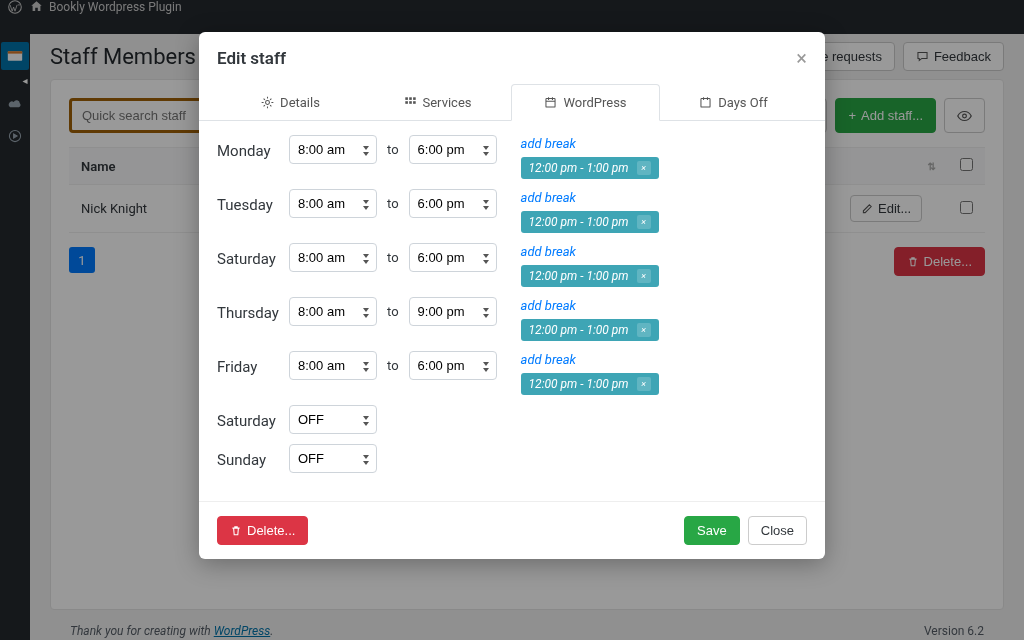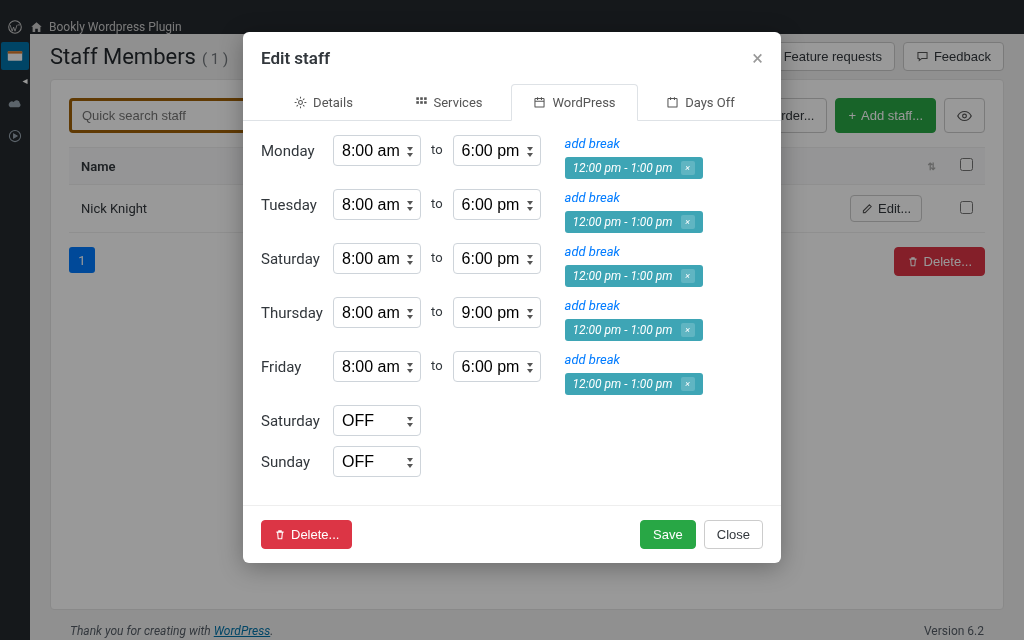--- a/index.html
+++ b/index.html
@@ -1,17 +1,17 @@
 <!DOCTYPE html>
 <html><head>
 <meta charset="utf-8">
 <style>
 * { box-sizing: border-box; margin: 0; padding: 0; }
 body { font-family: -apple-system, BlinkMacSystemFont, "Segoe UI", Roboto, sans-serif; font-size: 13px; color: #32373c; background: #f1f1f1; }
-.admin-bar { background: #23282d; color: #ccc; height: 34px; display: flex; align-items: flex-end; padding: 0 8px; font-size: 12px; }
+.admin-bar { background: #23282d; color: #ccc; height: 34px; display: flex; align-items: flex-start; padding: 0 8px; font-size: 12px; }
 .admin-bar .wp-icon { margin-right: 8px; }
 .admin-bar .home-icon { margin-right: 6px; }
 .layout { display: flex; height: calc(640px - 22px); }
 .admin-sidebar { width: 30px; background: #23282d; display: flex; flex-direction: column; align-items: center; padding-top: 6px; }
 .admin-sidebar .menu-item { width: 28px; height: 28px; margin: 2px 0; display: flex; align-items: center; justify-content: center; color: #aaa; border-radius: 2px; }
 .admin-sidebar .menu-item.active { background: #0073aa; color: #fff; }
 .content { flex: 1; background: #f1f1f1; padding: 10px 20px 0 20px; display: flex; flex-direction: column; position: relative; }
 .page-title { font-size: 22px; font-weight: 400; color: #23282d; display: flex; align-items: baseline; gap: 6px; margin-bottom: 10px; }
 .page-title .count { color: #72777c; font-size: 15px; }
 .top-actions { position: absolute; top: 8px; right: 20px; display: flex; gap: 8px; }
@@ -28,31 +28,31 @@
 .sort-icon { color: #aaa; float: right; font-size: 10px; }
 .checkbox-cell { width: 36px; text-align: center; }
 .actions-cell { width: 110px; text-align: right; }
 .pagination { margin-top: 14px; }
 .page-num { display: inline-flex; align-items: center; justify-content: center; width: 26px; height: 26px; background: #007bff; color: #fff; border-radius: 3px; font-size: 13px; }
 .delete-row { margin-top: auto; display: flex; justify-content: flex-end; }
 .footer { display: flex; justify-content: space-between; align-items: center; padding: 14px 20px; color: #555d66; font-size: 12px; font-style: italic; }
 .footer a { color: #0073aa; text-decoration: underline; }
 .version { font-style: normal; }
 .overlay { position: fixed; inset: 0; background: rgba(0,0,0,0.4); z-index: 100; }
-.modal { position: fixed; top: 32px; left: 50%; transform: translateX(-50%); width: 538px; background: #fff; border-radius: 6px; z-index: 101; box-shadow: 0 5px 25px rgba(0,0,0,0.3); }
+.modal { position: fixed; top: 32px; left: 50%; transform: translateX(-50%); width: 626px; background: #fff; border-radius: 6px; z-index: 101; box-shadow: 0 5px 25px rgba(0,0,0,0.3); }
 .modal-header { display: flex; justify-content: space-between; align-items: center; padding: 14px 18px; }
 .modal-title { font-size: 17px; font-weight: 600; }
 .modal-close { color: #999; font-size: 20px; cursor: pointer; }
 .modal-tabs { display: flex; border-bottom: 1px solid #dee2e6; padding: 0 18px; gap: 0; }
 .modal-tab { flex: 1; padding: 10px 8px; text-align: center; color: #555; cursor: pointer; display: flex; align-items: center; justify-content: center; gap: 6px; font-size: 13px; }
 .modal-tab.active { border: 1px solid #dee2e6; border-bottom-color: #fff; border-radius: 4px 4px 0 0; margin-bottom: -1px; background: #fff; }
 .modal-body { padding: 14px 18px 18px; }
 .day-row { display: flex; align-items: flex-start; margin-bottom: 10px; }
 .day-label { width: 72px; padding-top: 7px; font-size: 15px; }
-.time-select { width: 88px; padding: 6px 8px; border: 1px solid #ced4da; border-radius: 4px; font-size: 16px; background: #fff; appearance: none; -webkit-appearance: none; }
+.time-select { width: 88px; padding: 6px 8px; border: 1px solid #ced4da; border-radius: 4px; font-size: 13px; background: #fff; appearance: none; -webkit-appearance: none; }
 .select-wrap { position: relative; display: inline-block; }
 .select-wrap::after { content: ''; position: absolute; right: 8px; top: 50%; width: 0; height: 0; border-left: 3px solid transparent; border-right: 3px solid transparent; border-top: 4px solid #555; transform: translateY(-4px); pointer-events: none; }
 .select-wrap::before { content: ''; position: absolute; right: 8px; top: 50%; width: 0; height: 0; border-left: 3px solid transparent; border-right: 3px solid transparent; border-bottom: 4px solid #555; transform: translateY(2px) rotate(180deg); pointer-events: none; }
 .to-text { padding: 7px 10px; font-size: 13px; }
 .break-col { margin-left: 24px; display: flex; flex-direction: column; align-items: flex-start; gap: 6px; font-style: italic; }
 .add-break { color: #007bff; font-size: 13px; cursor: pointer; padding-top: 1px; }
 .break-chip { background: #3ea5b5; color: #fff; padding: 4px 8px; border-radius: 3px; font-size: 12px; display: flex; align-items: flex-start; gap: 8px; }
 .break-chip .x { background: rgba(255,255,255,0.18); width: 14px; height: 14px; display: inline-flex; align-items: center; justify-content: center; border-radius: 2px; font-size: 9px; cursor: pointer; }
 .modal-footer { display: flex; justify-content: space-between; padding: 14px 18px; border-top: 1px solid #eee; }
 .modal-footer .right { display: flex; gap: 8px; }

